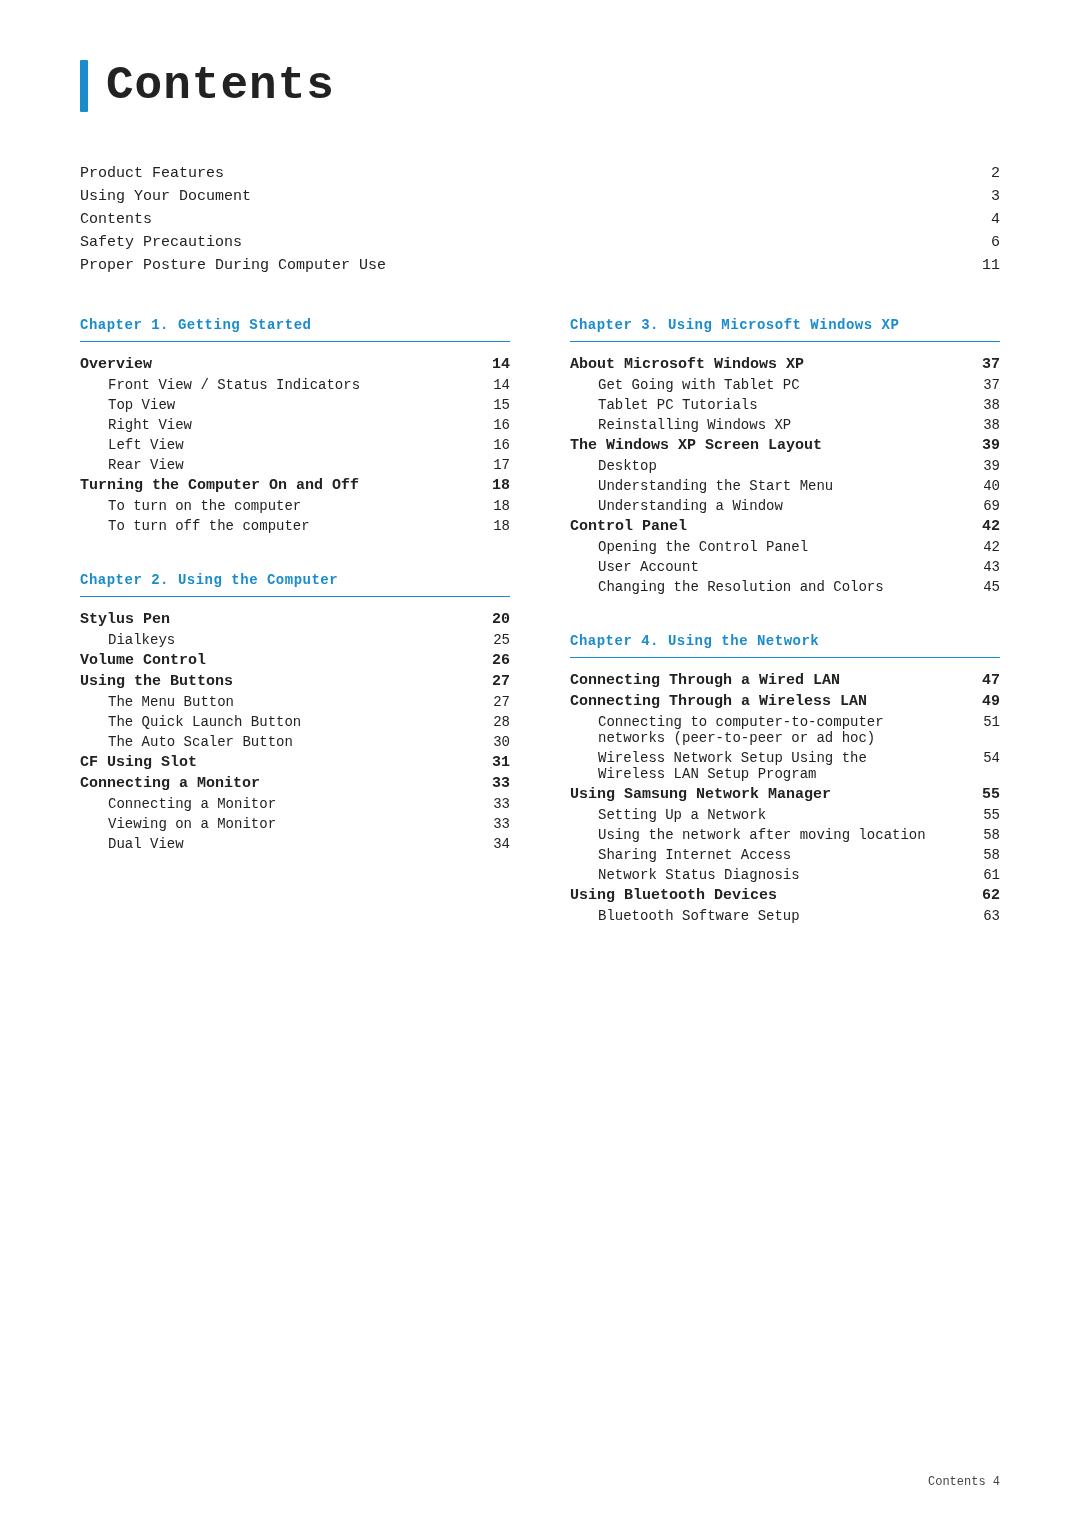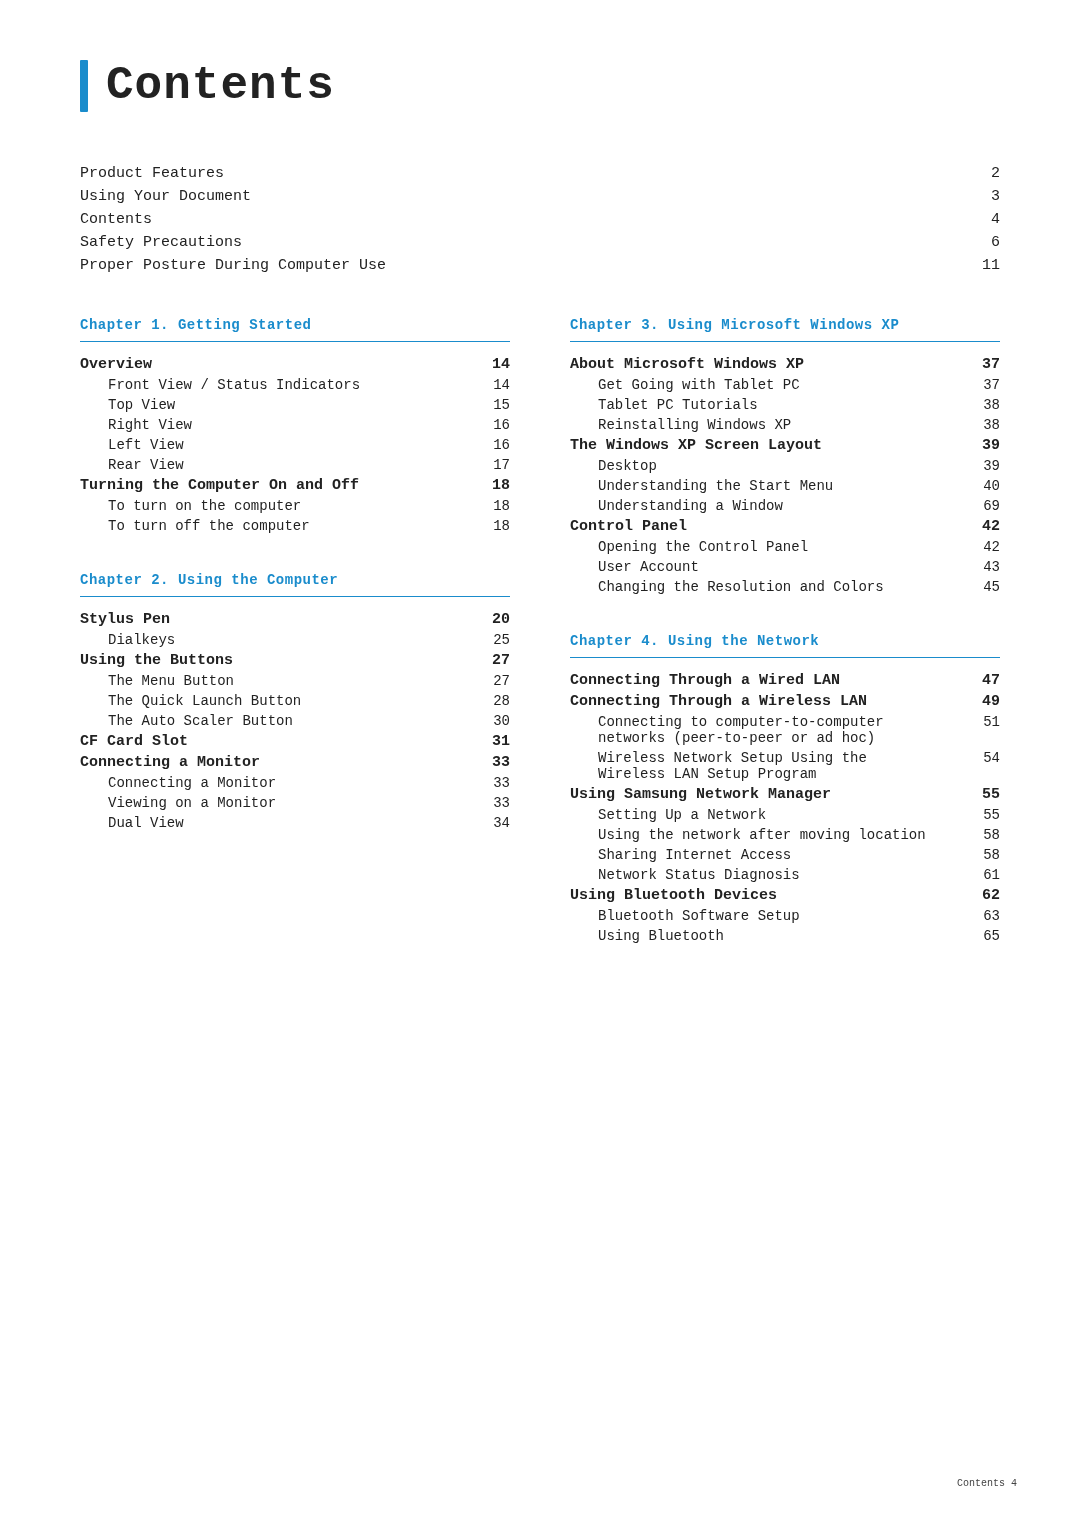--- a/index.html
+++ b/index.html
@@ -121,22 +121,22 @@
     .intro-table tr td:last-child {
       text-align: right;
       white-space: nowrap;
       padding-left: 8px;
       min-width: 30px;
     }
 
     .page-footer {
       position: absolute;
       bottom: 40px;
-      right: 63px;
-      font-size: 10px;
+      right: 80px;
+      font-size: 12px;
       font-family: 'Courier New', Courier, monospace;
       color: #444;
     }
   </style>
 </head>
 <body>
 
 <div class="page">
 
   <div class="title-section">
@@ -222,37 +222,41 @@
             <tbody>
               <tr>
                 <td style="padding-left: 0px; font-family: &quot;Courier New&quot;, Courier, monospace; font-size: 15px; font-weight: bold;">Stylus Pen</td>
                 <td style="text-align: right; font-family: &quot;Courier New&quot;, Courier, monospace; font-size: 15px; font-weight: bold;">20</td>
               </tr>
               <tr>
                 <td style="padding-left: 28px; font-family: &quot;Courier New&quot;, Courier, monospace; font-size: 14px; font-weight: normal;">Dialkeys</td>
                 <td style="text-align: right; font-family: &quot;Courier New&quot;, Courier, monospace; font-size: 14px; font-weight: normal;">25</td>
               </tr>
               <tr>
+                <td style="padding-left: 0px; font-family: &quot;Courier New&quot;, Courier, monospace; font-size: 15px; font-weight: bold;">Volume Control</td>
+                <td style="text-align: right; font-family: &quot;Courier New&quot;, Courier, monospace; font-size: 15px; font-weight: bold;">26</td>
+              </tr>
+              <tr>
                 <td style="padding-left: 0px; font-family: &quot;Courier New&quot;, Courier, monospace; font-size: 15px; font-weight: bold;">Using the Buttons</td>
                 <td style="text-align: right; font-family: &quot;Courier New&quot;, Courier, monospace; font-size: 15px; font-weight: bold;">27</td>
               </tr>
               <tr>
                 <td style="padding-left: 28px; font-family: &quot;Courier New&quot;, Courier, monospace; font-size: 14px; font-weight: normal;">The Menu Button</td>
                 <td style="text-align: right; font-family: &quot;Courier New&quot;, Courier, monospace; font-size: 14px; font-weight: normal;">27</td>
               </tr>
               <tr>
                 <td style="padding-left: 28px; font-family: &quot;Courier New&quot;, Courier, monospace; font-size: 14px; font-weight: normal;">The Quick Launch Button</td>
                 <td style="text-align: right; font-family: &quot;Courier New&quot;, Courier, monospace; font-size: 14px; font-weight: normal;">28</td>
               </tr>
               <tr>
                 <td style="padding-left: 28px; font-family: &quot;Courier New&quot;, Courier, monospace; font-size: 14px; font-weight: normal;">The Auto Scaler Button</td>
                 <td style="text-align: right; font-family: &quot;Courier New&quot;, Courier, monospace; font-size: 14px; font-weight: normal;">30</td>
               </tr>
               <tr>
-                <td style="padding-left: 0px; font-family: &quot;Courier New&quot;, Courier, monospace; font-size: 15px; font-weight: bold;">CF Card Slot</td>
+                <td style="padding-left: 0px; font-family: &quot;Courier New&quot;, Courier, monospace; font-size: 15px; font-weight: bold;">CF Using Slot</td>
                 <td style="text-align: right; font-family: &quot;Courier New&quot;, Courier, monospace; font-size: 15px; font-weight: bold;">31</td>
               </tr>
               <tr>
                 <td style="padding-left: 0px; font-family: &quot;Courier New&quot;, Courier, monospace; font-size: 15px; font-weight: bold;">Connecting a Monitor</td>
                 <td style="text-align: right; font-family: &quot;Courier New&quot;, Courier, monospace; font-size: 15px; font-weight: bold;">33</td>
               </tr>
               <tr>
                 <td style="padding-left: 28px; font-family: &quot;Courier New&quot;, Courier, monospace; font-size: 14px; font-weight: normal;">Connecting a Monitor</td>
                 <td style="text-align: right; font-family: &quot;Courier New&quot;, Courier, monospace; font-size: 14px; font-weight: normal;">33</td>
               </tr>
@@ -367,24 +371,20 @@
                 <td style="text-align: right; font-family: &quot;Courier New&quot;, Courier, monospace; font-size: 14px; font-weight: normal;">61</td>
               </tr>
               <tr>
                 <td style="padding-left: 0px; font-family: &quot;Courier New&quot;, Courier, monospace; font-size: 15px; font-weight: bold;">Using Bluetooth Devices</td>
                 <td style="text-align: right; font-family: &quot;Courier New&quot;, Courier, monospace; font-size: 15px; font-weight: bold;">62</td>
               </tr>
               <tr>
                 <td style="padding-left: 28px; font-family: &quot;Courier New&quot;, Courier, monospace; font-size: 14px; font-weight: normal;">Bluetooth Software Setup</td>
                 <td style="text-align: right; font-family: &quot;Courier New&quot;, Courier, monospace; font-size: 14px; font-weight: normal;">63</td>
               </tr>
-              <tr>
-                <td style="padding-left: 28px; font-family: &quot;Courier New&quot;, Courier, monospace; font-size: 14px; font-weight: normal;">Using Bluetooth</td>
-                <td style="text-align: right; font-family: &quot;Courier New&quot;, Courier, monospace; font-size: 14px; font-weight: normal;">65</td>
-              </tr>
             </tbody>
           </table>
         </div>
       </div>
   </div>
 
   <div class="page-footer">
     <span>Contents  4</span>
   </div>
 </div>

